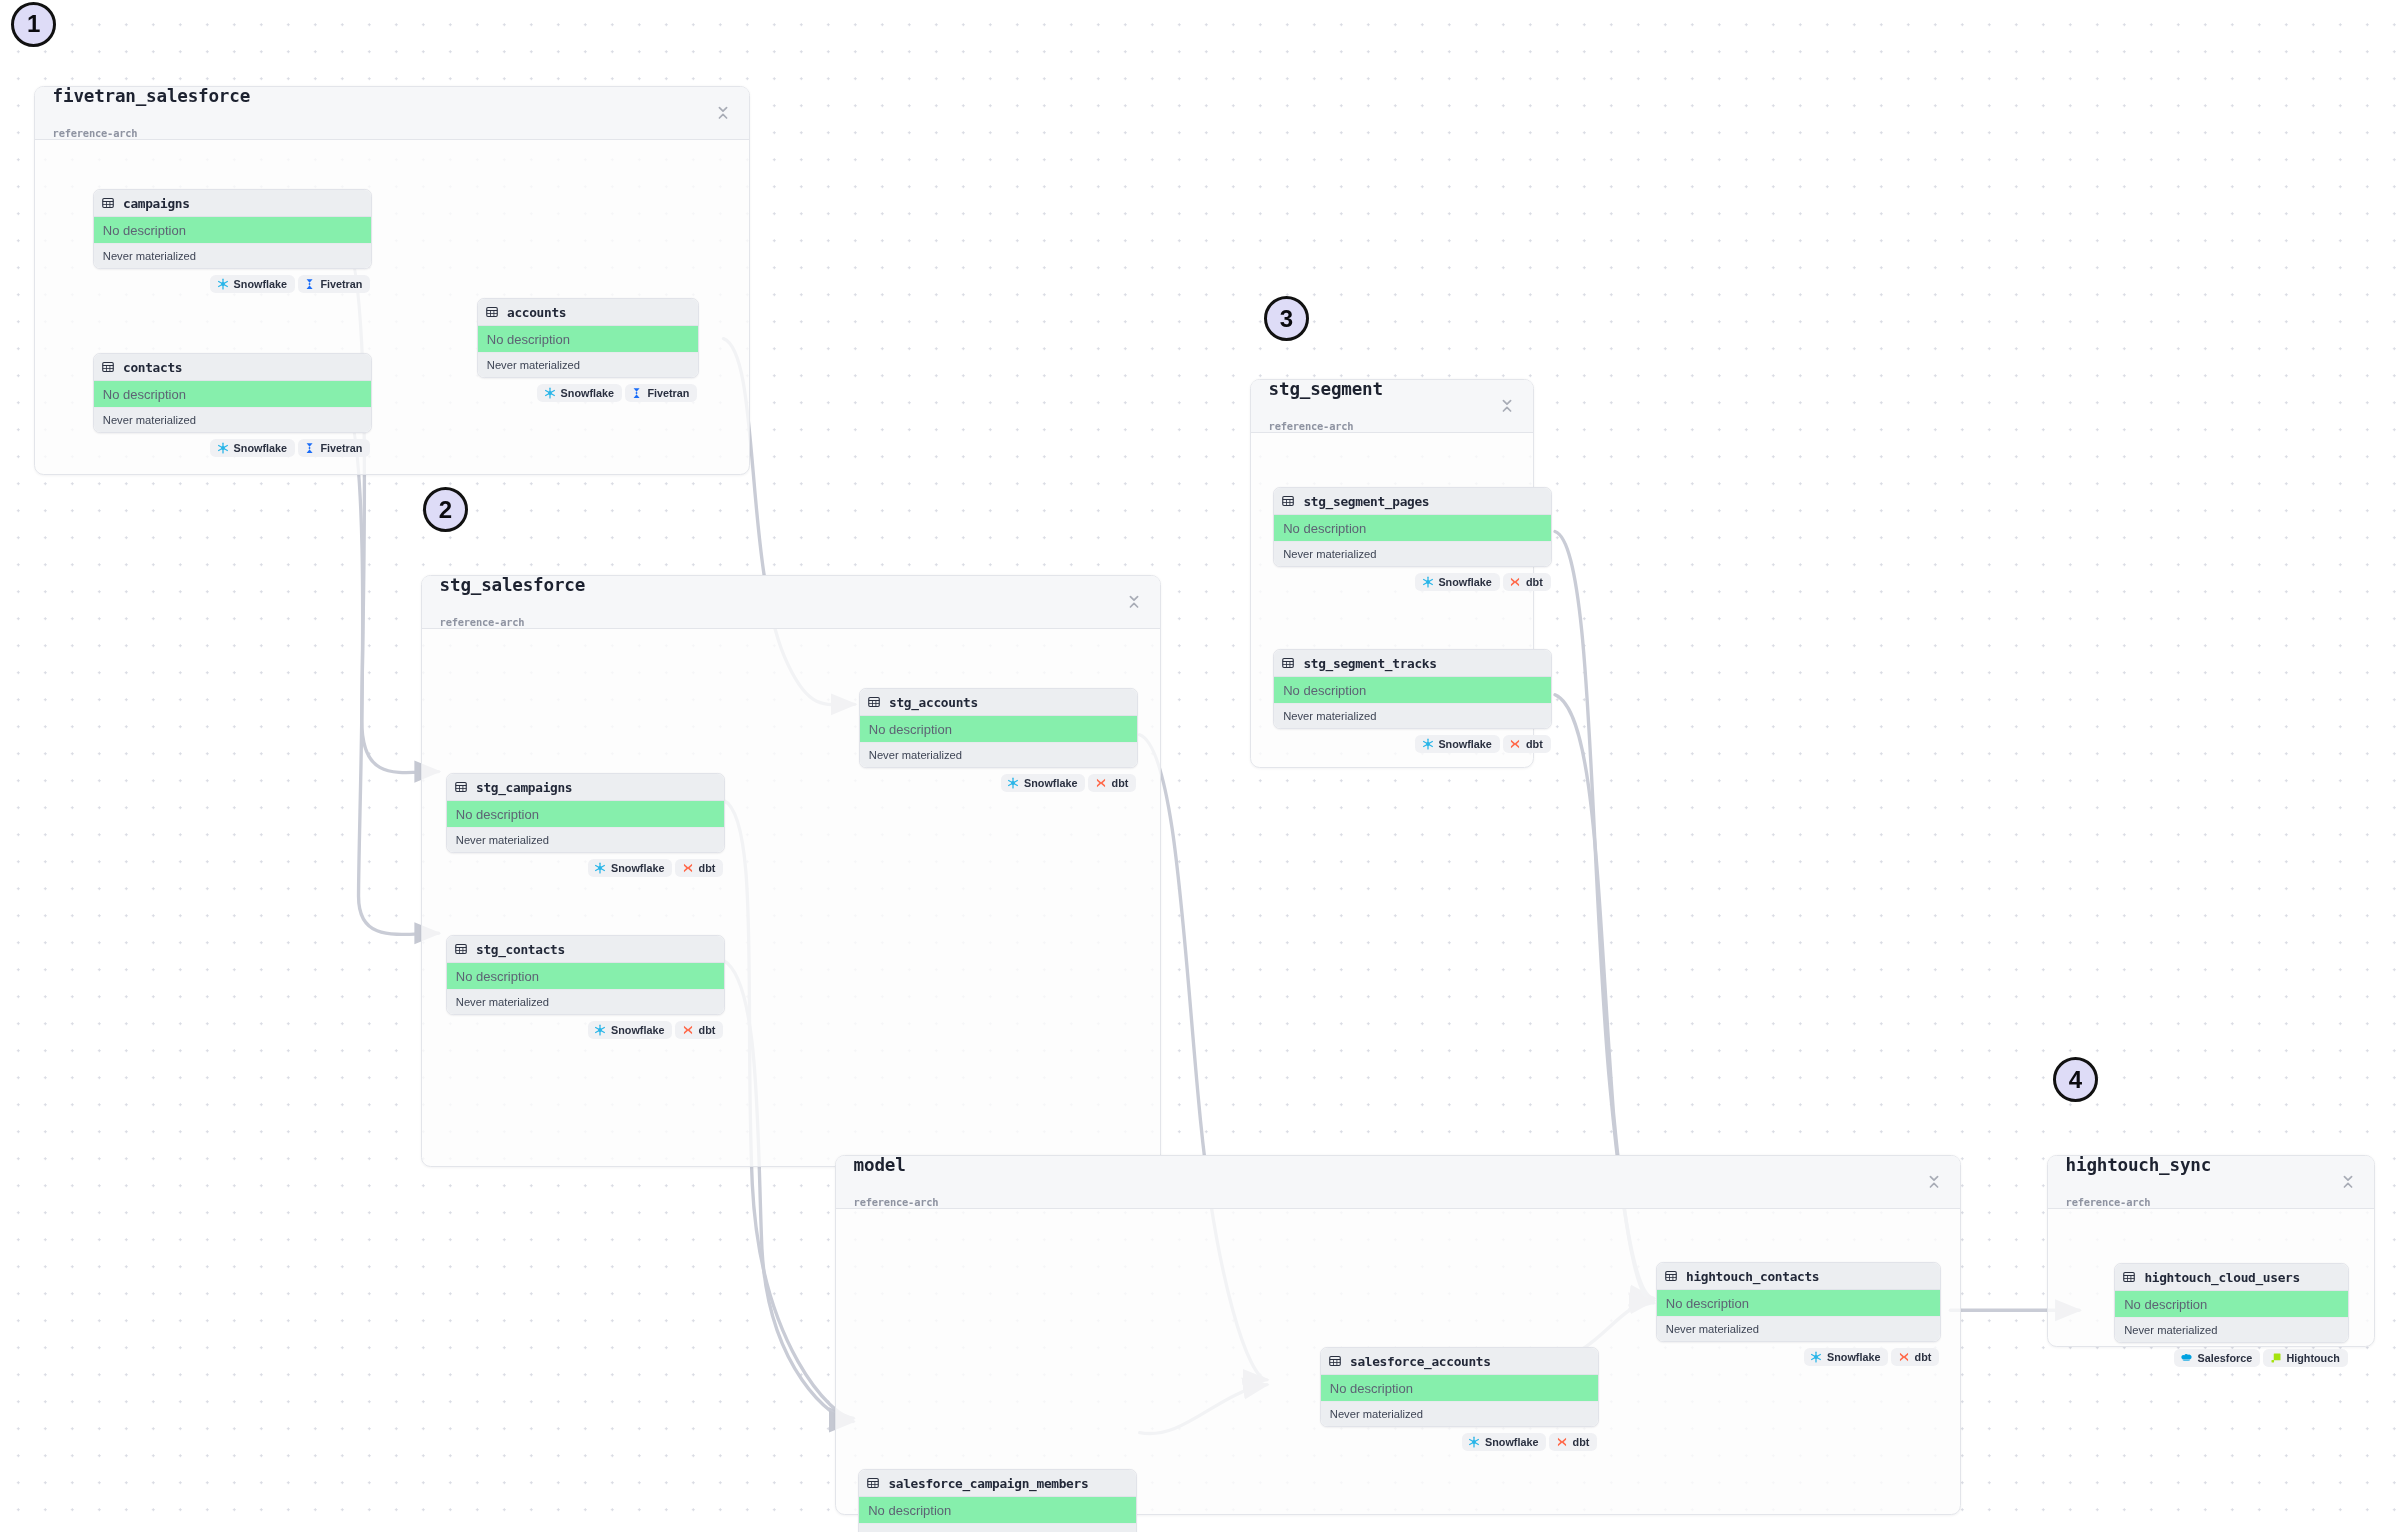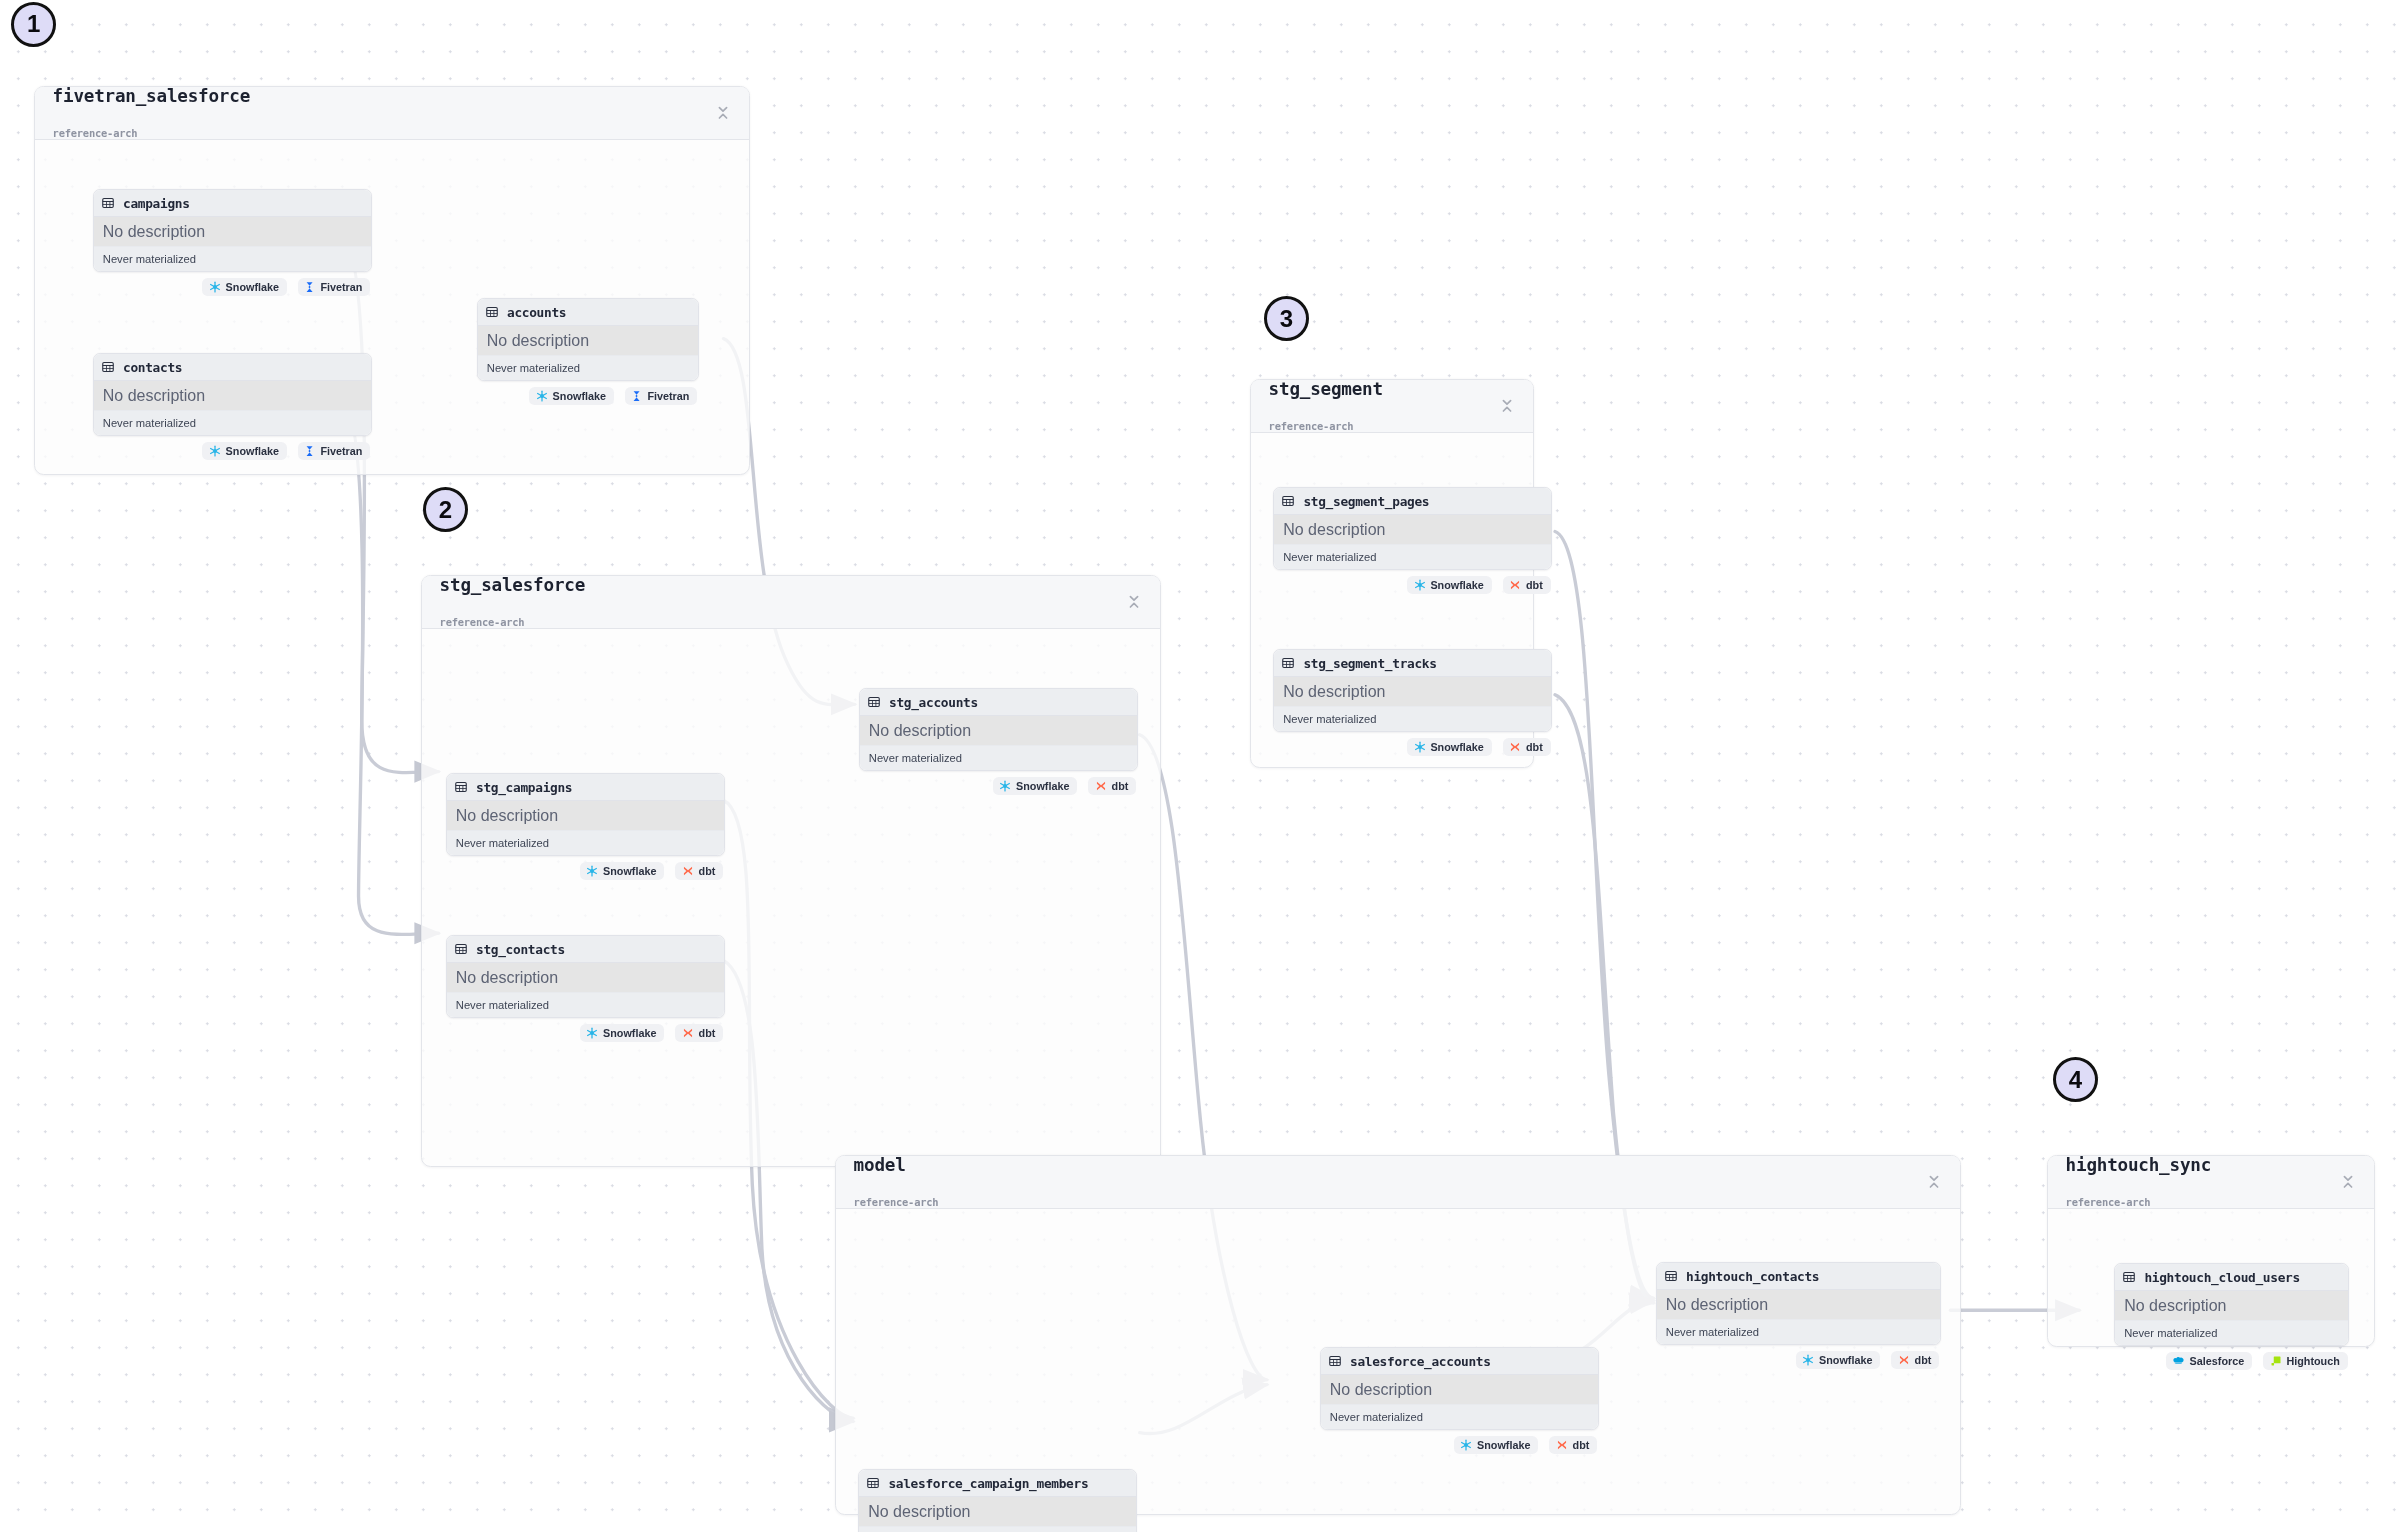--- a/index.html
+++ b/index.html
@@ -61,31 +61,31 @@
     background: #eceef1;
     padding: 5.6px 8.8px 5.6px 8px;
     display: flex; align-items: center; gap: 9px;
     border-bottom: 0.8px solid #e1e3e9;
   }
   .node-name {
     font-family: "DejaVu Sans Mono", "Liberation Mono", monospace;
     font-size: 12.8px; font-weight: 700; color: #222838; letter-spacing: -0.3px; white-space: nowrap;
   }
   .node-desc {
-    background: #e5e5e5;
+    background: #86efac;
     padding: 5.6px 8.8px;
-    font-size: 16px; color: #5d6374;
+    font-size: 13px; color: #5d6374;
     border-bottom: 0.8px solid #e8eaee;
   }
   .node-mat {
     background: #eceef1;
     padding: 5.6px 8.8px;
     font-size: 11.2px; color: #3d4454;
   }
-  .badges { display: flex; gap: 11px; justify-content: flex-end; margin-top: 6.4px; padding-right: 1.6px; }
+  .badges { display: flex; gap: 3px; justify-content: flex-end; margin-top: 6.4px; padding-right: 1.6px; }
   .badge {
     display: inline-flex; align-items: center; gap: 4.8px;
     background: #f0f1f4; border-radius: 5.6px;
     padding: 3.2px 8px 3.2px 6.4px;
     font-size: 10.8px; font-weight: 700; color: #2a3040;
     white-space: nowrap;
   }
   .badge svg { display: block; flex: 0 0 auto; }
 
   

